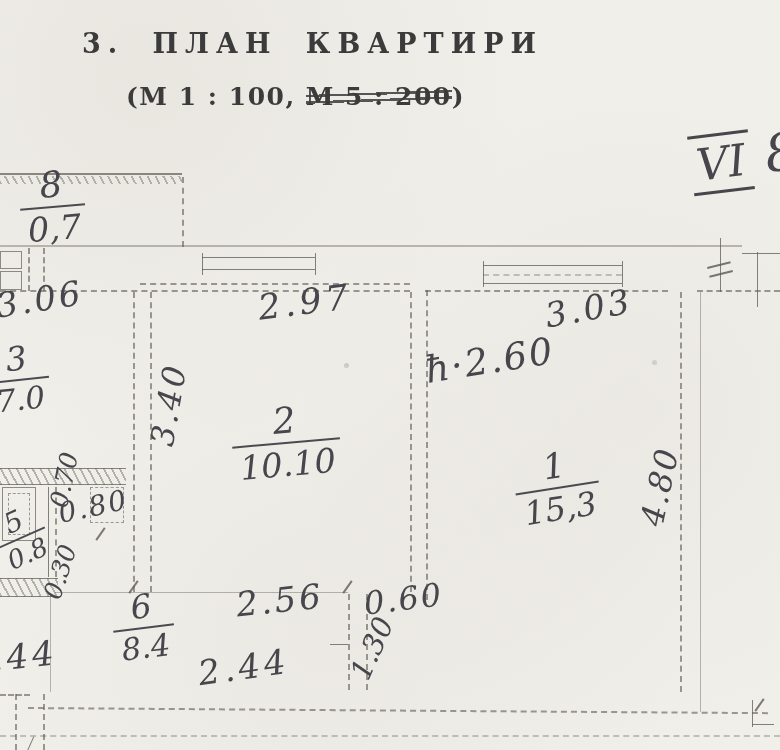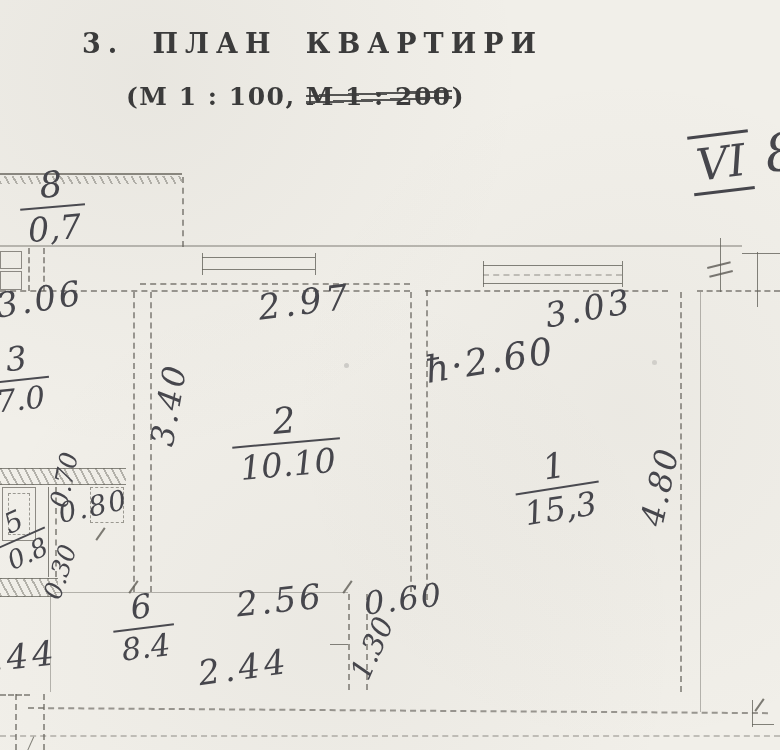--- a/index.html
+++ b/index.html
@@ -45,21 +45,21 @@
   .speck{width:5px;height:5px;border-radius:50%;background:rgba(70,70,75,.55);}
   .light{opacity:.55;}
 </style>
 </head>
 <body>
 
 <div class="sheet">
 
   <div class="printed title" style="left:82px;top:28px;">3. ПЛАН КВАРТИРИ</div>
   <div class="printed subtitle" style="left:126px;top:82px;">
-    <span>(М 1 : 100,</span><span class="struck">М 1 : 200</span><span>)</span>
+    <span>(М 1 : 100,</span><span class="struck">М 5 : 200</span><span>)</span>
   </div>
 
   <div class="hw" style="left:690px;top:130px;font-size:44px;transform:rotate(-7deg);">
     <span class="stamp-vi">VI</span>
     <span style="font-size:52px;">8</span>
   </div>
 
   <div class="pl h-solid" style="left:0;top:173px;width:182px;"></div>
   <div class="pl hatch" style="left:0;top:176px;width:182px;height:8px;"></div>
   <div class="pl v-dash" style="left:182px;top:177px;height:70px;"></div>

